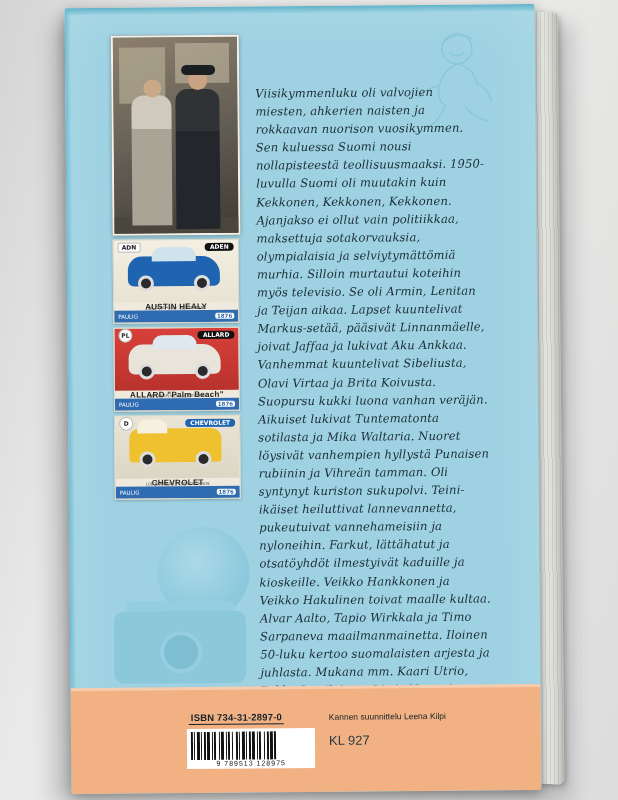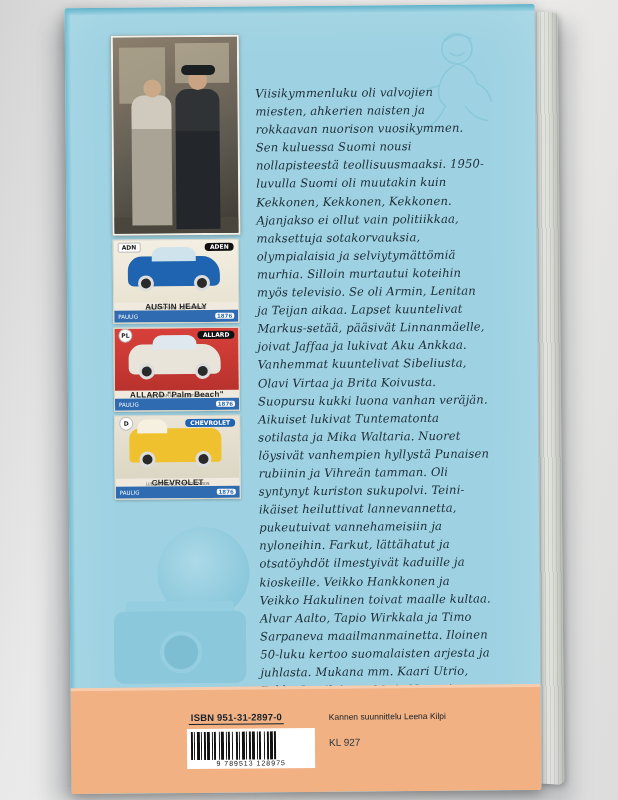--- a/index.html
+++ b/index.html
@@ -101,21 +101,21 @@
   
   .lineart{position:absolute;left:330px;top:20px;width:120px;height:110px;opacity:.55;}
 
   
   .isbn{position:absolute;left:120px;bottom:70px;font-family:"Liberation Sans",sans-serif;
         font-size:9.5px;font-weight:bold;color:#14212b;letter-spacing:.2px;}
   .isbn .rule{position:absolute;left:-2px;bottom:-2px;width:calc(100% + 4px);height:1px;background:#14212b;}
   .designer{position:absolute;left:258px;bottom:70px;font-family:"Liberation Sans",sans-serif;
         font-size:8.5px;color:#14212b;}
   .kl{position:absolute;left:258px;bottom:44px;font-family:"Liberation Sans",sans-serif;
-        font-size:10px;color:#2a3a44;}
+        font-size:13px;color:#2a3a44;}
   .barcode{position:absolute;left:116px;bottom:24px;width:128px;height:40px;background:#fff;padding:3px 4px 0;
         box-sizing:border-box;}
   .bars{display:flex;height:28px;gap:0;}
   .bars i{display:block;background:#111;}
   .barnum{font-family:"Liberation Sans",sans-serif;font-size:7px;color:#111;letter-spacing:1px;text-align:center;}
 
   
   .shadow{position:absolute;left:52px;top:24px;width:520px;height:780px;border-radius:6px;
         background:rgba(90,95,100,.28);filter:blur(10px);}
 </style>
@@ -222,21 +222,21 @@
         <div class="cam-bar"></div>
         <div class="cam-body"></div>
         <div class="cam-lens"></div>
       </div>
 
       <div class="bodytext">Viisikymmenluku oli valvojien miesten, ahkerien naisten ja rokkaavan nuorison vuosikymmen. Sen kuluessa Suomi nousi nollapisteestä teollisuusmaaksi. 1950-luvulla Suomi oli muutakin kuin Kekkonen, Kekkonen, Kekkonen. Ajanjakso ei ollut vain politiikkaa, maksettuja sotakorvauksia, olympialaisia ja selviytymättömiä murhia. Silloin murtautui koteihin myös televisio. Se oli Armin, Lenitan ja Teijan aikaa. Lapset kuuntelivat Markus-setää, pääsivät Linnanmäelle, joivat Jaffaa ja lukivat Aku Ankkaa. Vanhemmat kuuntelivat Sibeliusta, Olavi Virtaa ja Brita Koivusta. Suopursu kukki luona vanhan veräjän. Aikuiset lukivat Tuntematonta sotilasta ja Mika Waltaria. Nuoret löysivät vanhempien hyllystä Punaisen rubiinin ja Vihreän tamman. Oli syntynyt kuriston sukupolvi. Teini-ikäiset heiluttivat lannevannetta, pukeutuivat vannehameisiin ja nyloneihin. Farkut, lättähatut ja otsatöyhdöt ilmestyivät kaduille ja kioskeille. Veikko Hankkonen ja Veikko Hakulinen toivat maalle kultaa. Alvar Aalto, Tapio Wirkkala ja Timo Sarpaneva maailmanmainetta. Iloinen 50-luku kertoo suomalaisten arjesta ja juhlasta. Mukana mm. Kaari Utrio, Pekka Juutilainen, M. A. Numminen…</div>
 
       <div class="orange-band"></div>
 
       <div class="isbn">
-        <span>ISBN 951-31-2897-0</span>
+        <span>ISBN 734-31-2897-0</span>
         <span class="rule"></span>
       </div>
 
       <div class="designer">Kannen suunnittelu Leena Kilpi</div>
       <div class="kl">KL 927</div>
 
       <div class="barcode">
         <div class="bars">
           <i style="width:2px"></i>
             <i style="width:1px;background:#fff"></i>

